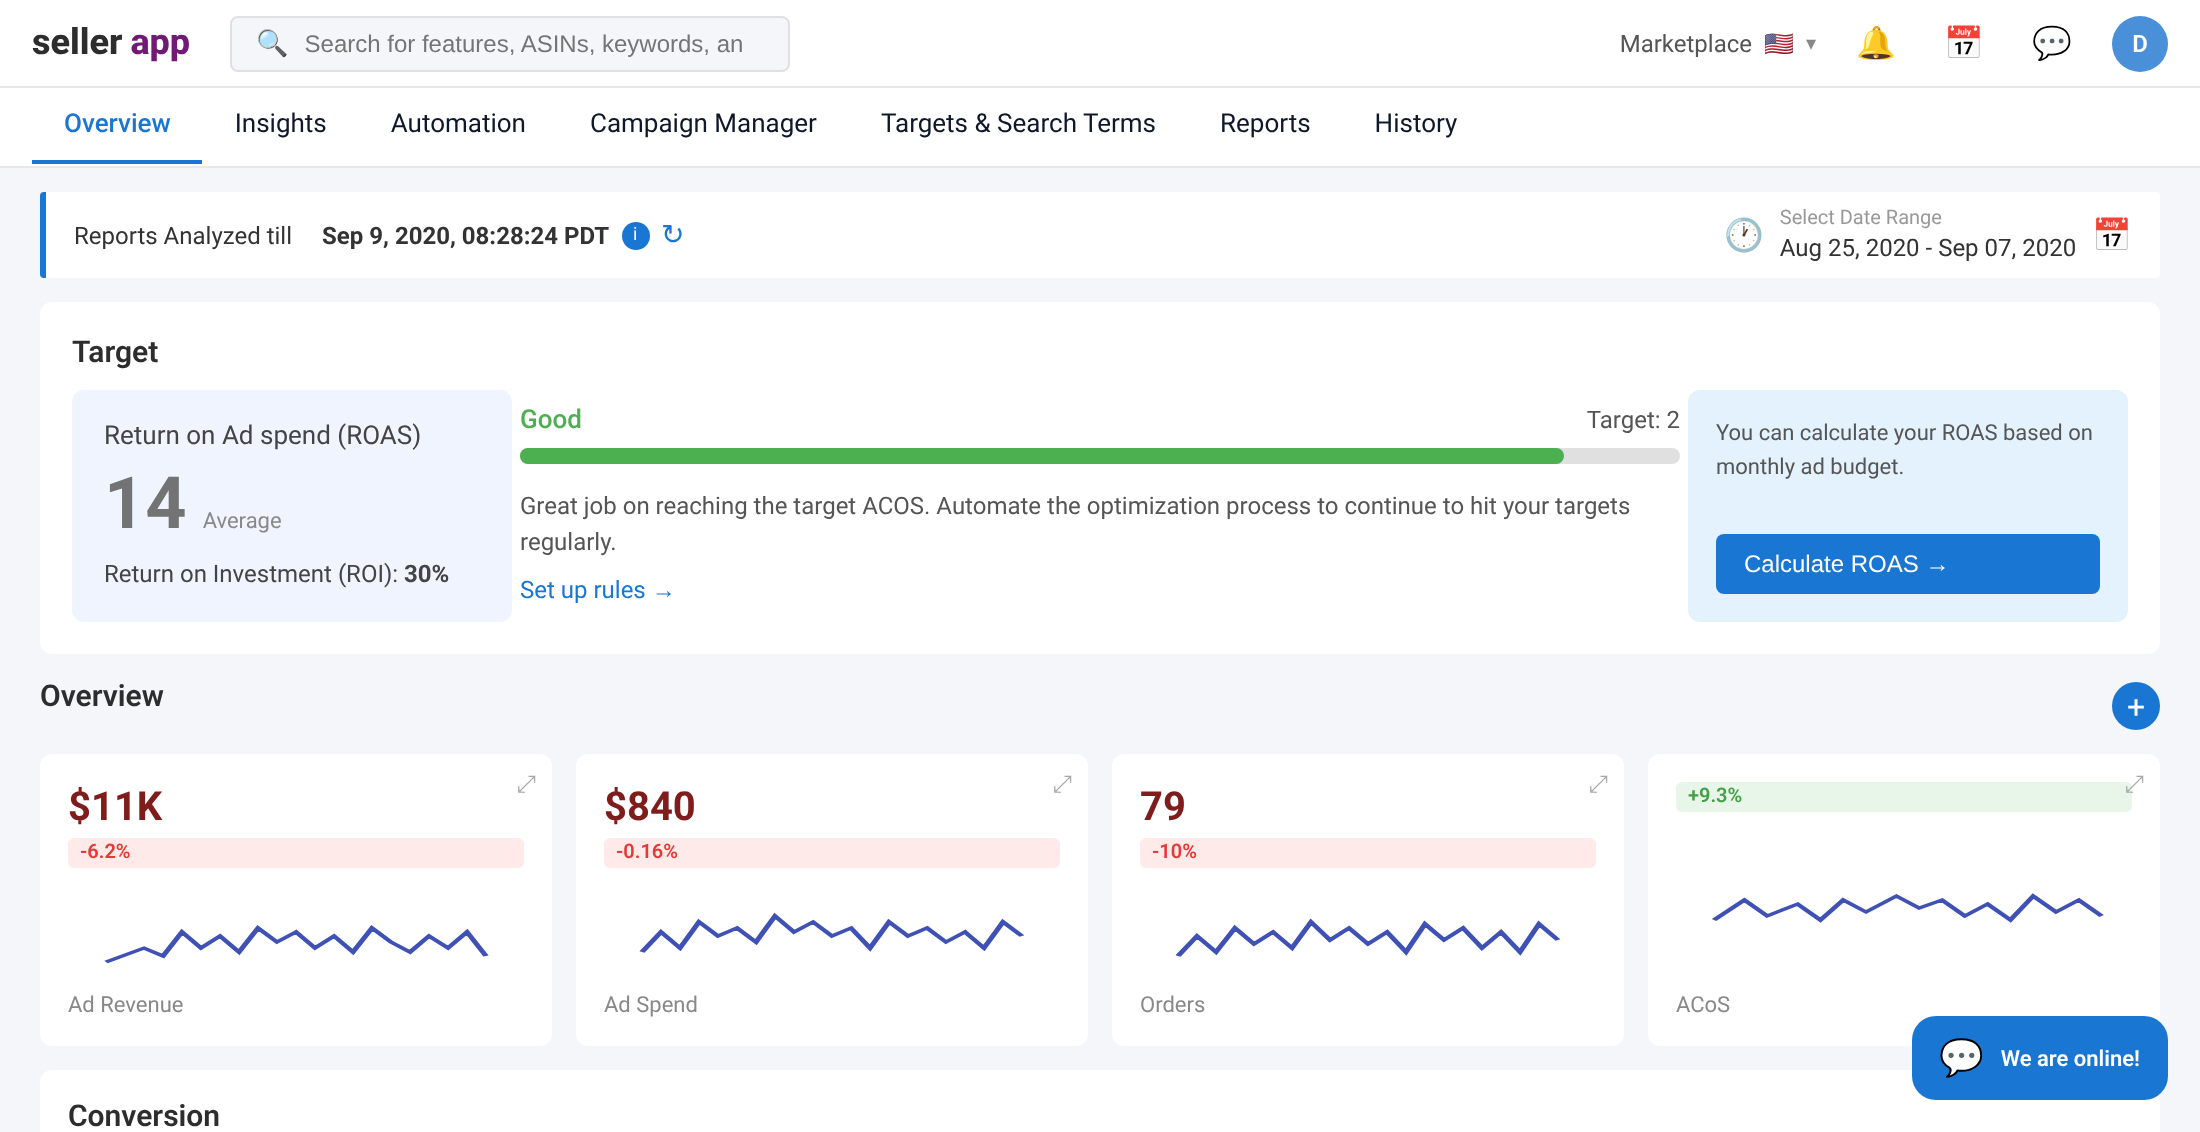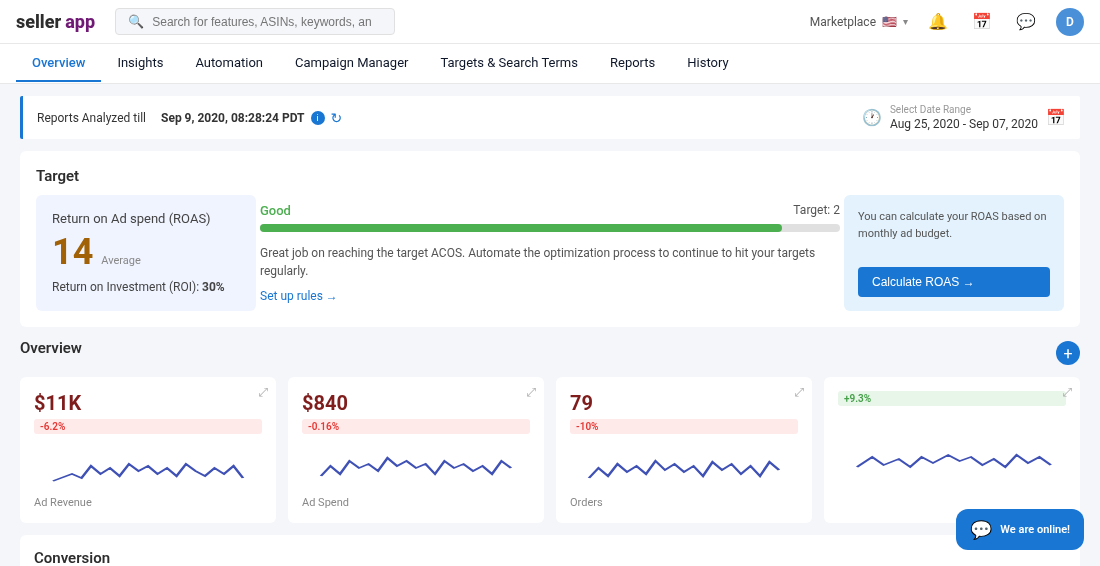--- a/index.html
+++ b/index.html
@@ -33,21 +33,21 @@
     .refresh-icon { color: #1976d2; cursor: pointer; font-size: 14px; }
     .calendar-icon { color: #555; cursor: pointer; font-size: 16px; }
     .clock-icon { font-size: 16px; color: #888; }
     .section-title { font-size: 15px; font-weight: 600; color: #2d2d2d; margin-bottom: 10px; }
 
     
     .target-section { background: #fff; border-radius: 6px; padding: 16px; margin-bottom: 12px; }
     .target-inner { display: flex; gap: 4px; align-items: stretch; }
     .roas-card { background: #f0f4ff; border-radius: 6px; padding: 16px; min-width: 220px; }
     .roas-title { font-size: 13px; color: #444; margin-bottom: 8px; }
-    .roas-value { font-size: 36px; font-weight: 700; color: #a16207; line-height: 1; }
+    .roas-value { font-size: 36px; font-weight: 700; color: #737373; line-height: 1; }
     .roas-avg { font-size: 11px; color: #888; margin-left: 4px; font-weight: 400; }
     .roas-roi { font-size: 12px; color: #444; margin-top: 10px; }
     .roas-roi strong { font-weight: 700; }
 
     .target-progress { flex: 1; padding: 8px 0; }
     .target-status { display: flex; justify-content: space-between; margin-bottom: 6px; }
     .good-label { color: #4caf50; font-size: 13px; font-weight: 500; }
     .target-label { font-size: 12px; color: #555; }
     .progress-bar-wrap { background: #e0e0e0; border-radius: 4px; height: 8px; margin-bottom: 12px; }
     .progress-bar-fill { background: #4caf50; height: 100%; border-radius: 4px; width: 90%; }
@@ -223,20 +223,21 @@
       </div>
 
       <div class="metric-card">
         <span class="expand-icon">⤢</span>
         <span class="metric-badge badge-green">+9.3%</span>
         <div class="metric-chart">
           <svg class="sparkline" viewBox="0 0 120 50" preserveAspectRatio="none">
             <polyline fill="none" stroke="#3f51b5" stroke-width="1.5" points="10,28 18,18 24,26 32,20 38,28 44,18 50,24 58,16 64,22 70,18 76,26 82,20 88,28 94,16 100,24 106,18 112,26"></polyline>
           </svg>
         </div>
+        <div class="metric-label">ACoS</div>
       </div>
 
     </div>
   </div>
 
   <div class="conversion-section">
     <div class="section-title">Conversion</div>
 
   </div>
 

